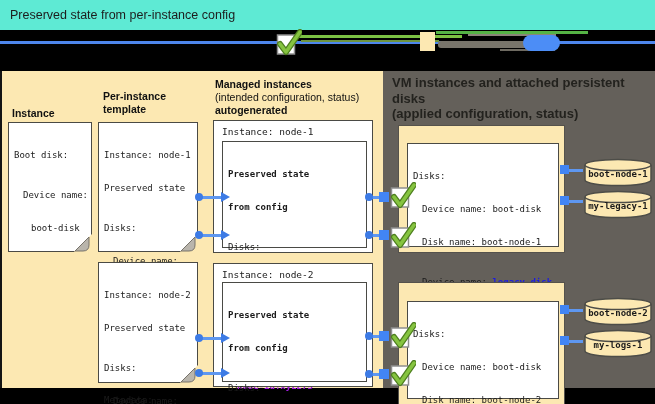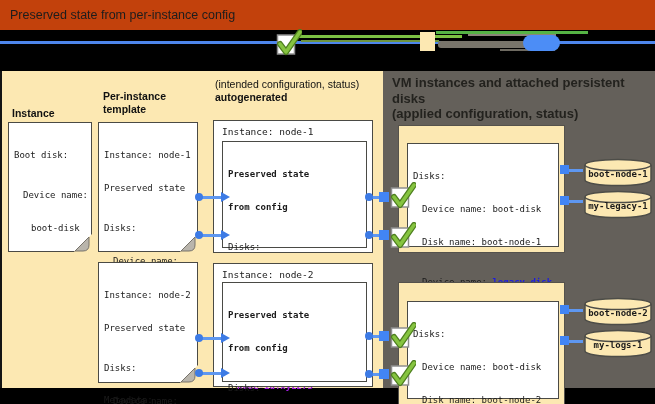--- a/index.html
+++ b/index.html
@@ -1,21 +1,21 @@
 <!DOCTYPE html>
 <html><head>
 <meta charset="utf-8">
 <style>
   html,body{margin:0;padding:0;background:#fff;}
   #stage{position:relative;width:655px;height:404px;overflow:hidden;background:#fff;
          font-family:"Liberation Sans","DejaVu Sans",sans-serif;}
   .abs{position:absolute;}
 
   
-  .titlebar{left:0;top:0;width:655px;height:30px;background:#c2410c;}
+  .titlebar{left:0;top:0;width:655px;height:30px;background:#5eead4;}
   .title{left:10px;top:8px;font-size:12.5px;color:#1d1d1d;}
 
   
   .top-band{left:0;top:30px;width:655px;height:41px;background:#000;}
   .bottom-band{left:0;top:388px;width:655px;height:16px;background:#000;}
 
   
   .beige-panel{left:0;top:71px;width:383px;height:317px;background:#FCE8B2;border-left:2px solid #141414;box-sizing:border-box;}
   .dark-panel{left:383px;top:71px;width:272px;height:317px;background:#64605A;}
 
@@ -89,20 +89,21 @@
 
   <div class="abs colhead" style="left:12px;top:107px;">
     <div>Instance</div>
     <div>template</div>
   </div>
   <div class="abs colhead" style="left:103px;top:90px;">
     <div>Per-instance</div>
     <div>template</div>
   </div>
   <div class="abs colhead" style="left:215px;top:78px;">
+    <div>Managed instances</div>
     <div class="normal">(intended configuration, status)</div>
     <div>autogenerated</div>
   </div>
   <div class="abs vmhead" style="left:392px;top:75px;width:258px;">
     <div>VM instances and attached persistent disks</div>
     <div>(applied configuration, status)</div>
   </div>
 
   <div class="abs box" style="left:8px;top:122px;width:84px;height:130px;">
     <div class="code">

